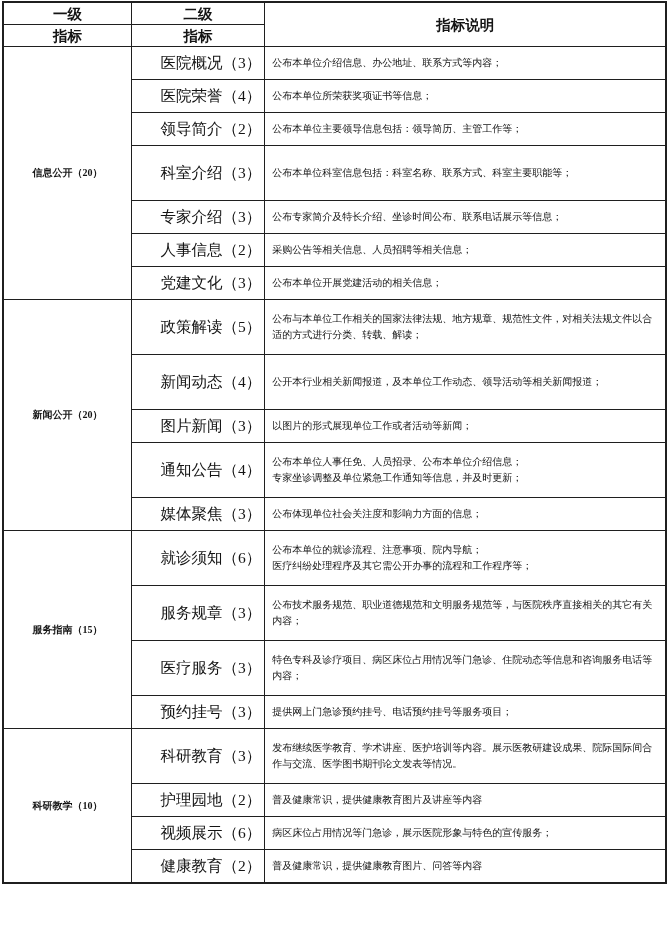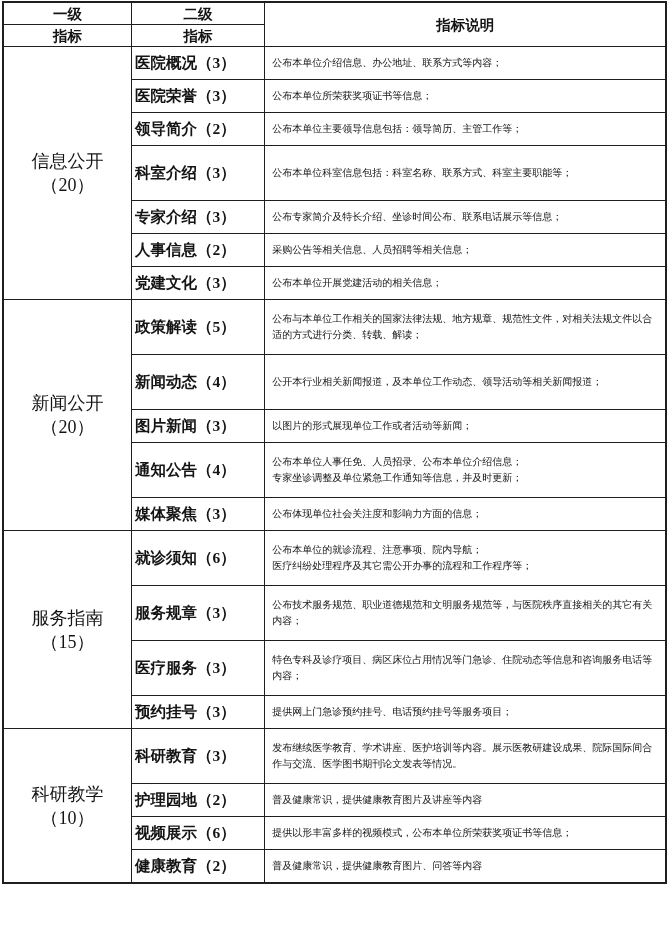--- a/index.html
+++ b/index.html
@@ -34,30 +34,30 @@
   }
   th{
     font-size:14.5px;
     font-weight:bold;
     text-align:center;
     height:21px;
     line-height:20px;
     padding:0 2px;
   }
   td.section-cell{
-    font-size:18px;
-    font-weight:normal;
+    font-size:10px;
+    font-weight:bold;
     text-align:center;
     padding:10px 2px;
     letter-spacing:0;
   }
   td.label-cell{
     font-size:15.5px;
-    font-weight:bold;
-    text-align:left;
+    font-weight:normal;
+    text-align:right;
     padding:2px 3px;
     line-height:24px;
     border-radius:10px;
   }
   td.desc-cell{
     font-size:10px;
     text-align:left;
     padding:2px 4px 2px 7px;
   }
   .desc-line{
@@ -90,21 +90,21 @@
     </thead>
     <tbody>
         <tr class="single">
           <td class="section-cell" rowspan="7">信息公开（20）</td>
           <td class="label-cell">医院概况（3）</td>
           <td class="desc-cell">
             <div class="desc-line">公布本单位介绍信息、办公地址、联系方式等内容；</div>
           </td>
         </tr>
         <tr class="single">
-          <td class="label-cell">医院荣誉（3）</td>
+          <td class="label-cell">医院荣誉（4）</td>
           <td class="desc-cell">
             <div class="desc-line">公布本单位所荣获奖项证书等信息；</div>
           </td>
         </tr>
         <tr class="single">
           <td class="label-cell">领导简介（2）</td>
           <td class="desc-cell">
             <div class="desc-line">公布本单位主要领导信息包括：领导简历、主管工作等；</div>
           </td>
         </tr>
@@ -199,21 +199,21 @@
         </tr>
         <tr class="single">
           <td class="label-cell">护理园地（2）</td>
           <td class="desc-cell">
             <div class="desc-line">普及健康常识，提供健康教育图片及讲座等内容</div>
           </td>
         </tr>
         <tr class="single">
           <td class="label-cell">视频展示（6）</td>
           <td class="desc-cell">
-            <div class="desc-line">提供以形丰富多样的视频模式，公布本单位所荣获奖项证书等信息；</div>
+            <div class="desc-line">病区床位占用情况等门急诊，展示医院形象与特色的宣传服务；</div>
           </td>
         </tr>
         <tr class="single">
           <td class="label-cell">健康教育（2）</td>
           <td class="desc-cell">
             <div class="desc-line">普及健康常识，提供健康教育图片、问答等内容</div>
           </td>
         </tr>
       </tbody>
   </table>

